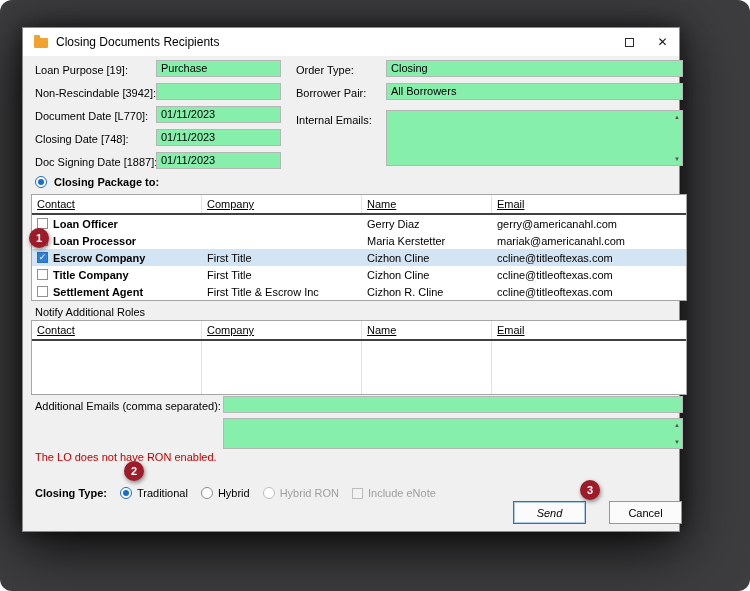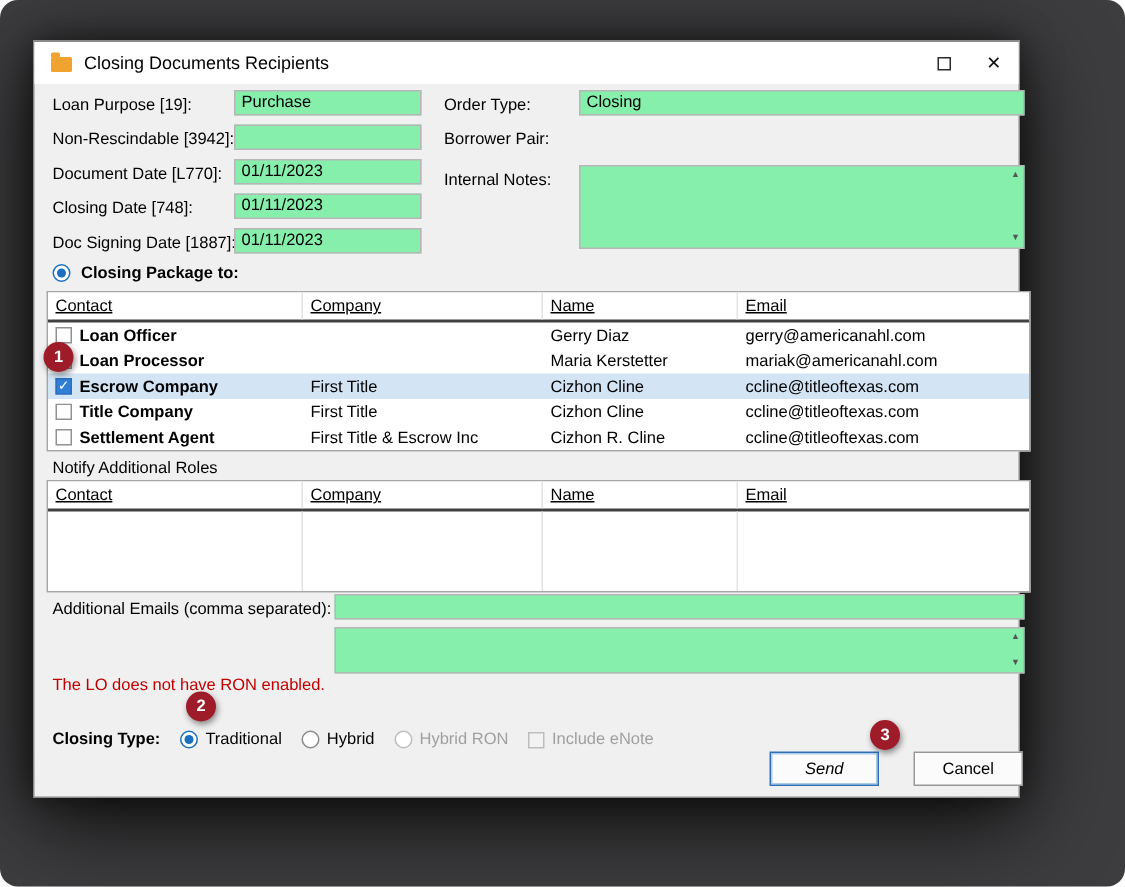--- a/index.html
+++ b/index.html
@@ -118,21 +118,22 @@
     <div class="lbl" id="lbl-dd">Document Date [L770]:</div>
     <div class="field" id="fld-dd">01/11/2023</div>
     <div class="lbl" id="lbl-cd">Closing Date [748]:</div>
     <div class="field" id="fld-cd">01/11/2023</div>
     <div class="lbl" id="lbl-dsd">Doc Signing Date [1887]:</div>
     <div class="field" id="fld-dsd">01/11/2023</div>
 
     <div class="lbl" id="lbl-ot">Order Type:</div>
     <div class="field" id="fld-ot">Closing</div>
     <div class="lbl" id="lbl-bp">Borrower Pair:</div>
-    <div class="lbl" id="lbl-in">Internal Notes:</div>
+    <div class="field" id="fld-bp">All Borrowers</div>
+    <div class="lbl" id="lbl-in">Internal Emails:</div>
     <div class="field" id="fld-in">
       <span class="sarrow up">▲</span>
       <span class="sarrow down">▼</span>
     </div>
 
     <div class="pkg-radio-row">
       <span class="radio sel"></span>
       <span>Closing Package to:</span>
     </div>
 

